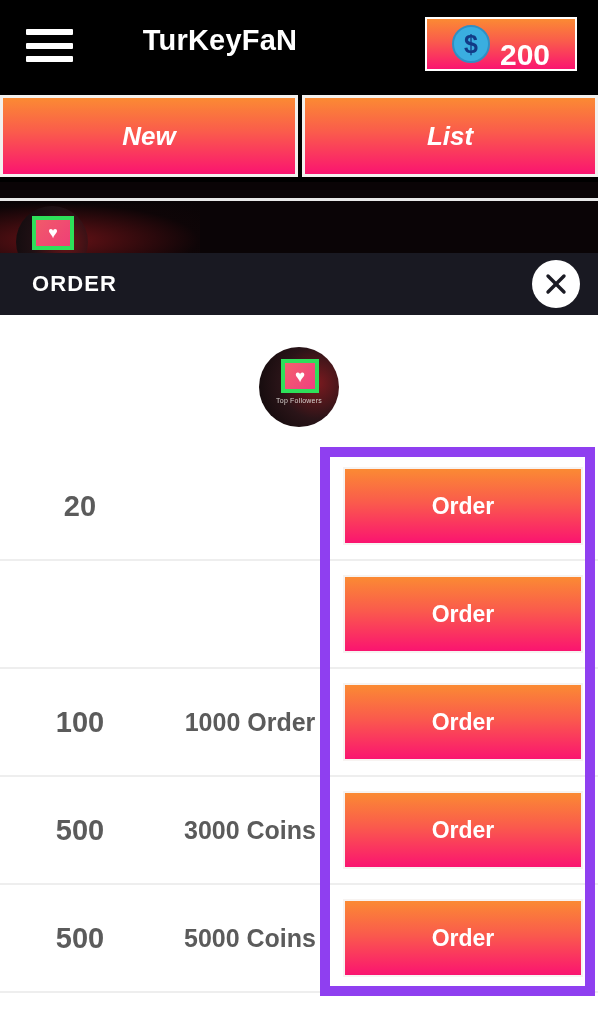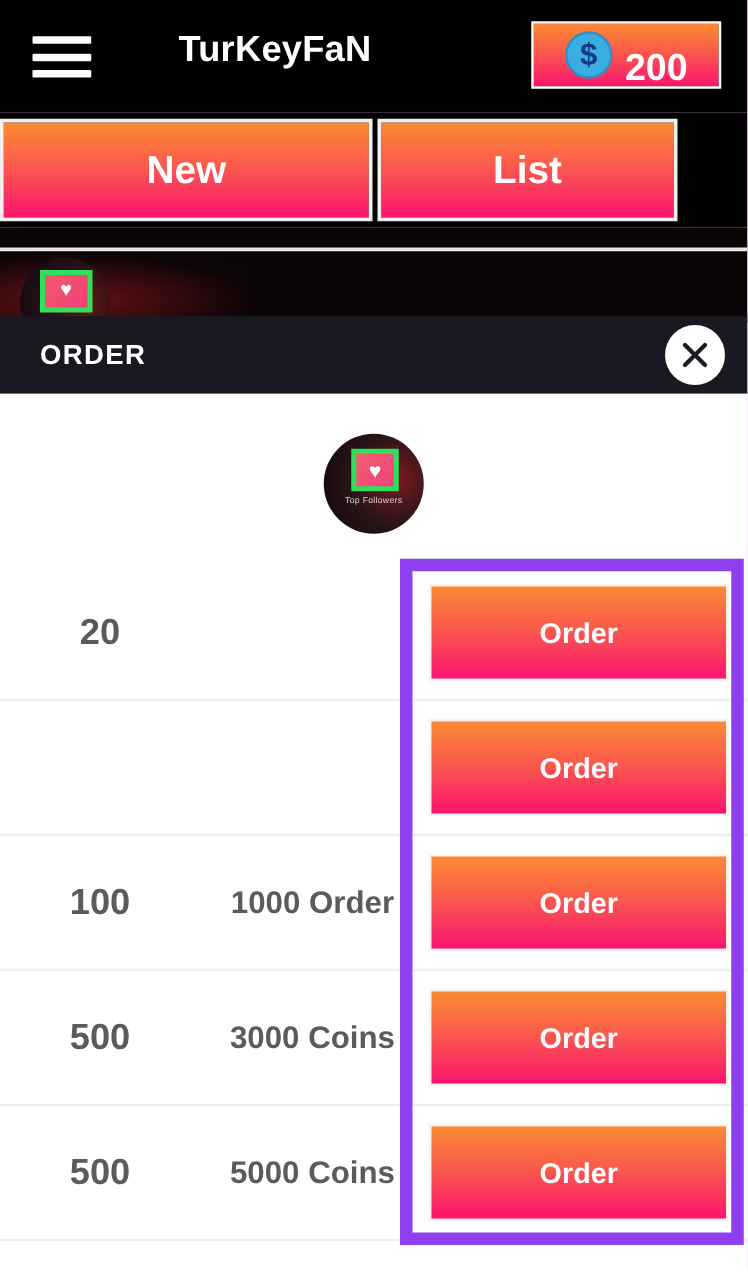--- a/index.html
+++ b/index.html
@@ -9,21 +9,21 @@
     height: 1024px;
     background: #ffffff;
     font-family: "Liberation Sans", sans-serif;
     overflow: hidden;
   }
 
   #app {
     position: relative;
     width: 598px;
     height: 1024px;
-    background: #f0abfc;
+    background: #0f766e;
   }
 
   
   .appbar {
     position: absolute;
     top: 0; left: 0;
     width: 598px;
     height: 90px;
     background: #000000;
     display: flex;
@@ -101,29 +101,30 @@
     height: 92px;
     background: #000000;
     display: flex;
     align-items: center;
   }
   .tab-btn {
     height: 82px;
     background: linear-gradient(to bottom, #fb8a33 0%, #fa5b4c 45%, #fa1470 100%);
     border: 3px solid #f2f0ee;
     color: #ffffff;
-    font-size: 31px;
+    font-size: 26px;
     font-weight: bold;
     display: flex;
     align-items: center;
     justify-content: center;
     cursor: pointer;
+    font-style: italic;
   }
   .tab-new { position: absolute; left: 0px; top: 5px; width: 298px; }
-  .tab-list { position: absolute; left: 302px; top: 5px; width: 240px; }
+  .tab-list { position: absolute; left: 302px; top: 5px; width: 296px; }
 
   
   .bg-strip {
     position: absolute;
     top: 182px; left: 0;
     width: 598px;
     height: 76px;
     background: #0a0406;
     overflow: hidden;
   }

